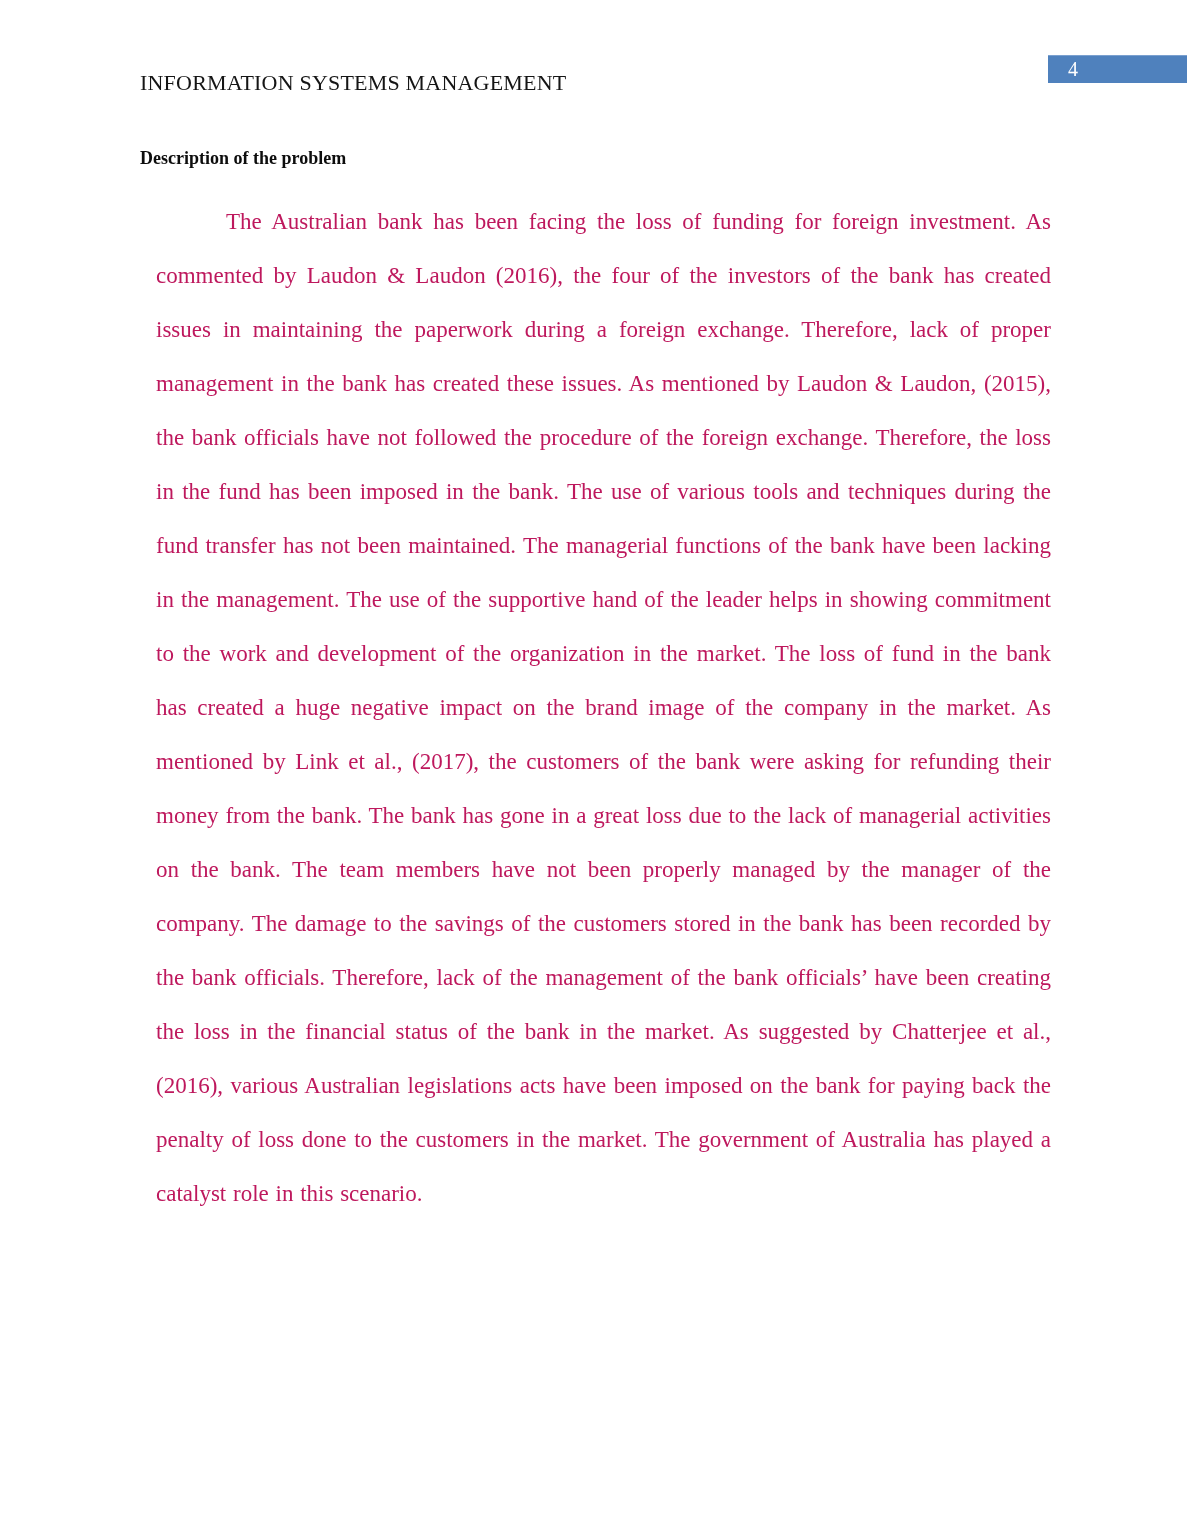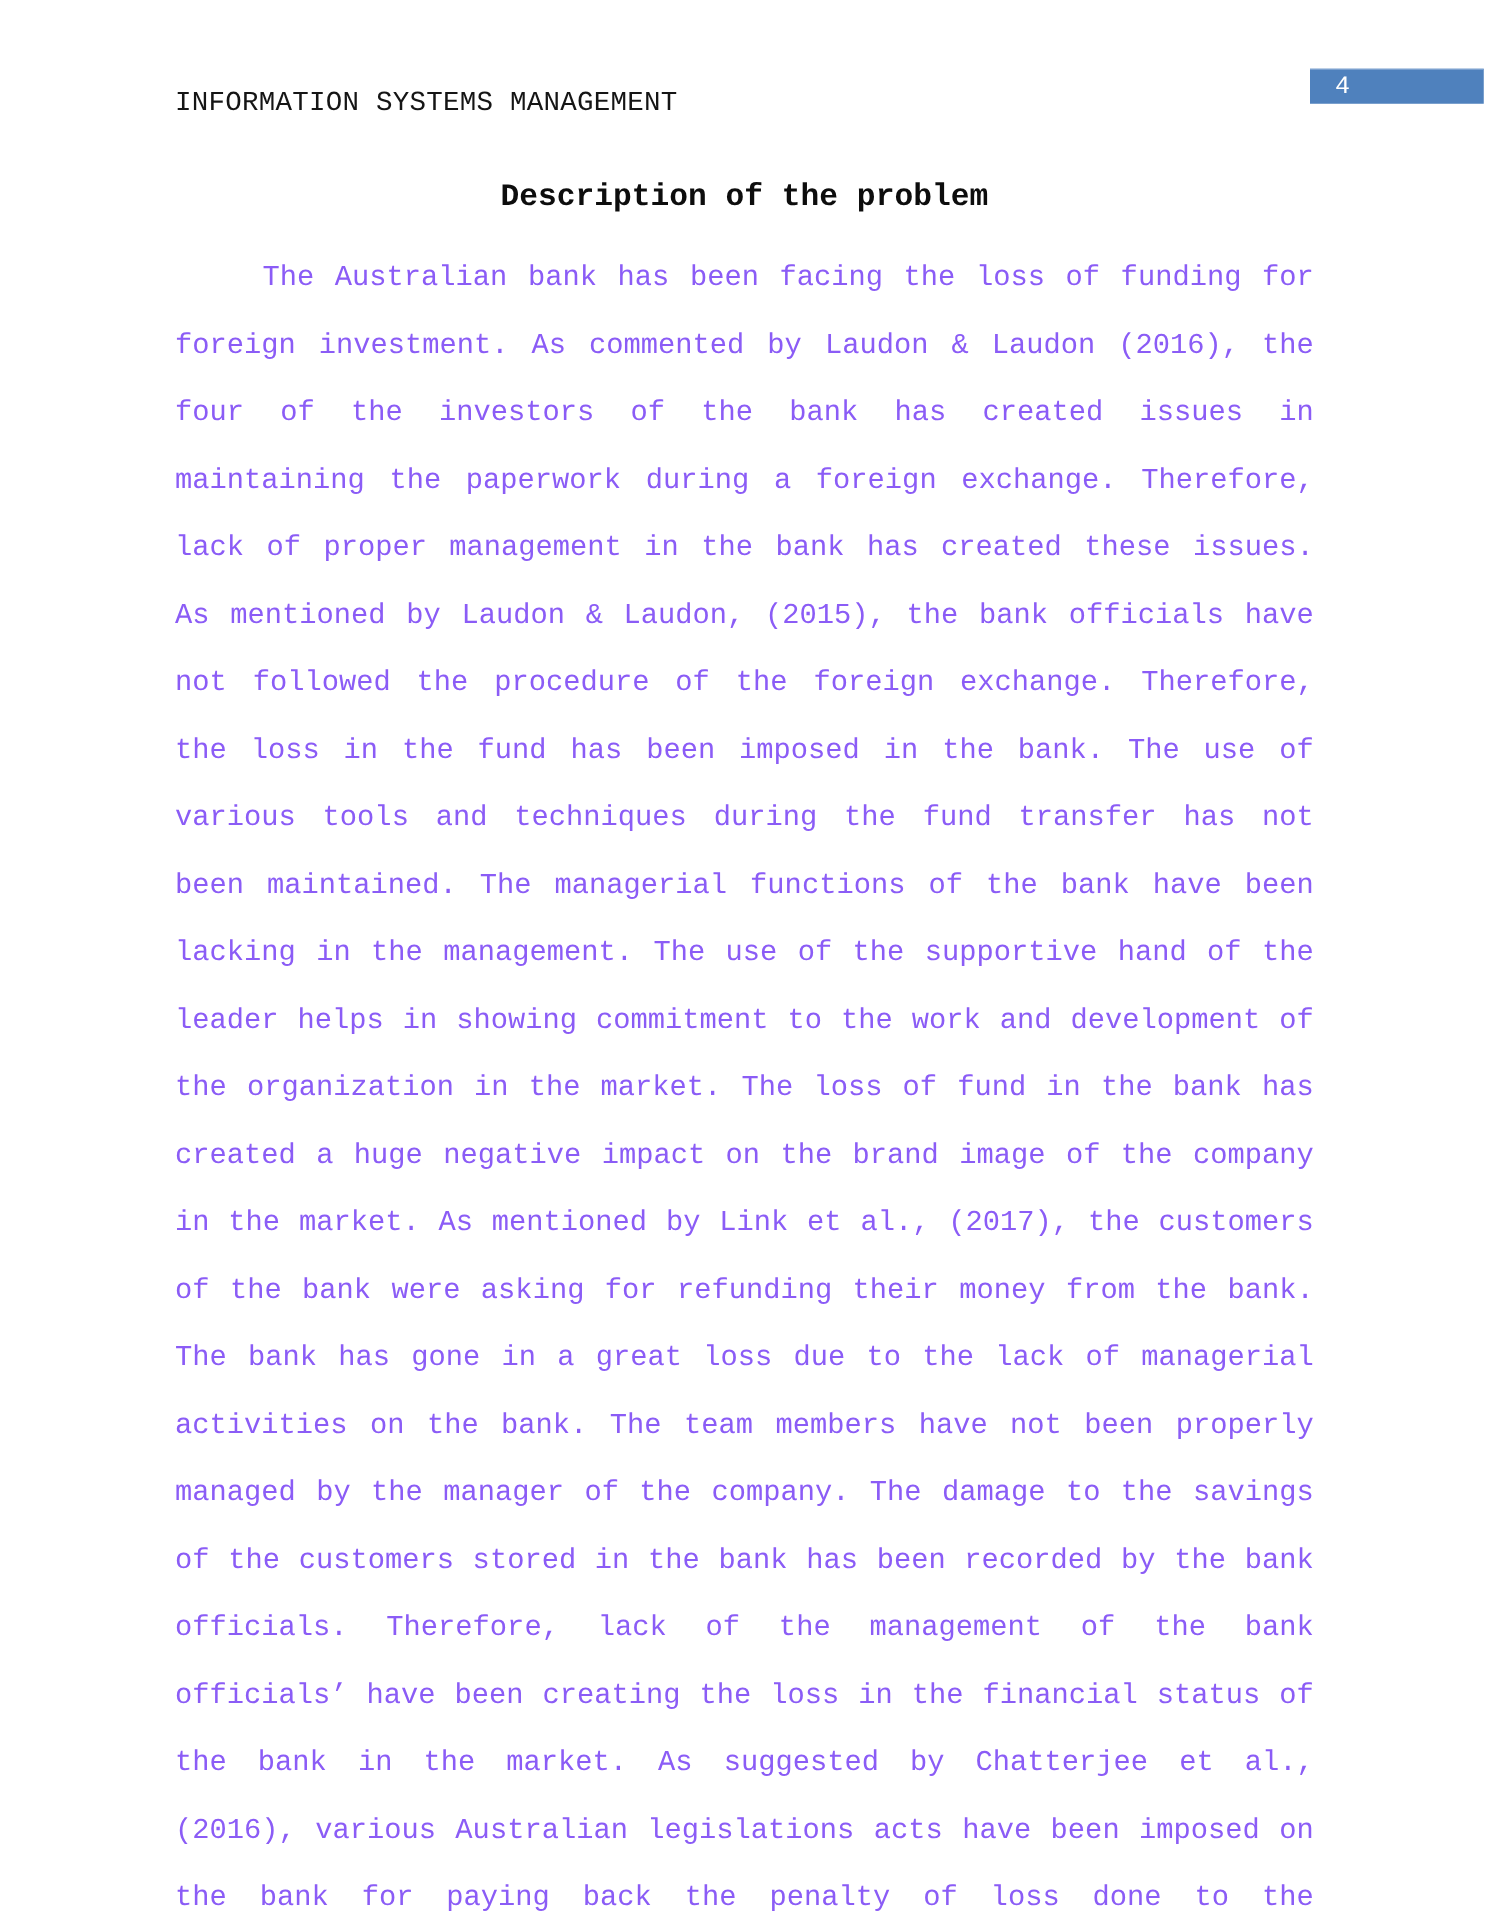--- a/index.html
+++ b/index.html
@@ -5,21 +5,21 @@
   html, body {
     margin: 0;
     padding: 0;
     background: #ffffff;
   }
   .page {
     position: relative;
     width: 1190px;
     height: 1540px;
     background: #ffffff;
-    font-family: Liberation Mono, monospace;
+    font-family: Liberation Serif, serif;
     color: #111111;
     overflow: hidden;
   }
   .running-header {
     position: absolute;
     left: 140px;
     top: 70px;
     font-size: 22px;
     line-height: 26px;
     letter-spacing: 0.2px;
@@ -44,36 +44,35 @@
     line-height: 27px;
   }
   .content {
     position: absolute;
     left: 140px;
     top: 0;
     width: 911px;
   }
   h1.doc-heading {
     margin: 0;
-    font-size: 25px;
+    font-size: 18px;
     line-height: 30px;
     font-weight: bold;
     color: #0d0d0d;
-    text-align: center;
   }
   h1.first-heading { margin-top: 143px; }
   h1.second-heading { margin-top: 28px; }
   p.doc-paragraph {
-    margin: 22px 0 0 0;
+    margin: 22px 0 0 16px;
     font-size: 23px;
     line-height: 54px;
     text-align: justify;
     text-align-last: left;
     text-indent: 70px;
-    color: #8b5cf6;
+    color: #be185d;
     word-spacing: 1px;
   }
 </style>
 </head>
 <body>
 
 <div class="page">
 
   <div class="running-header">INFORMATION SYSTEMS MANAGEMENT</div>
 

